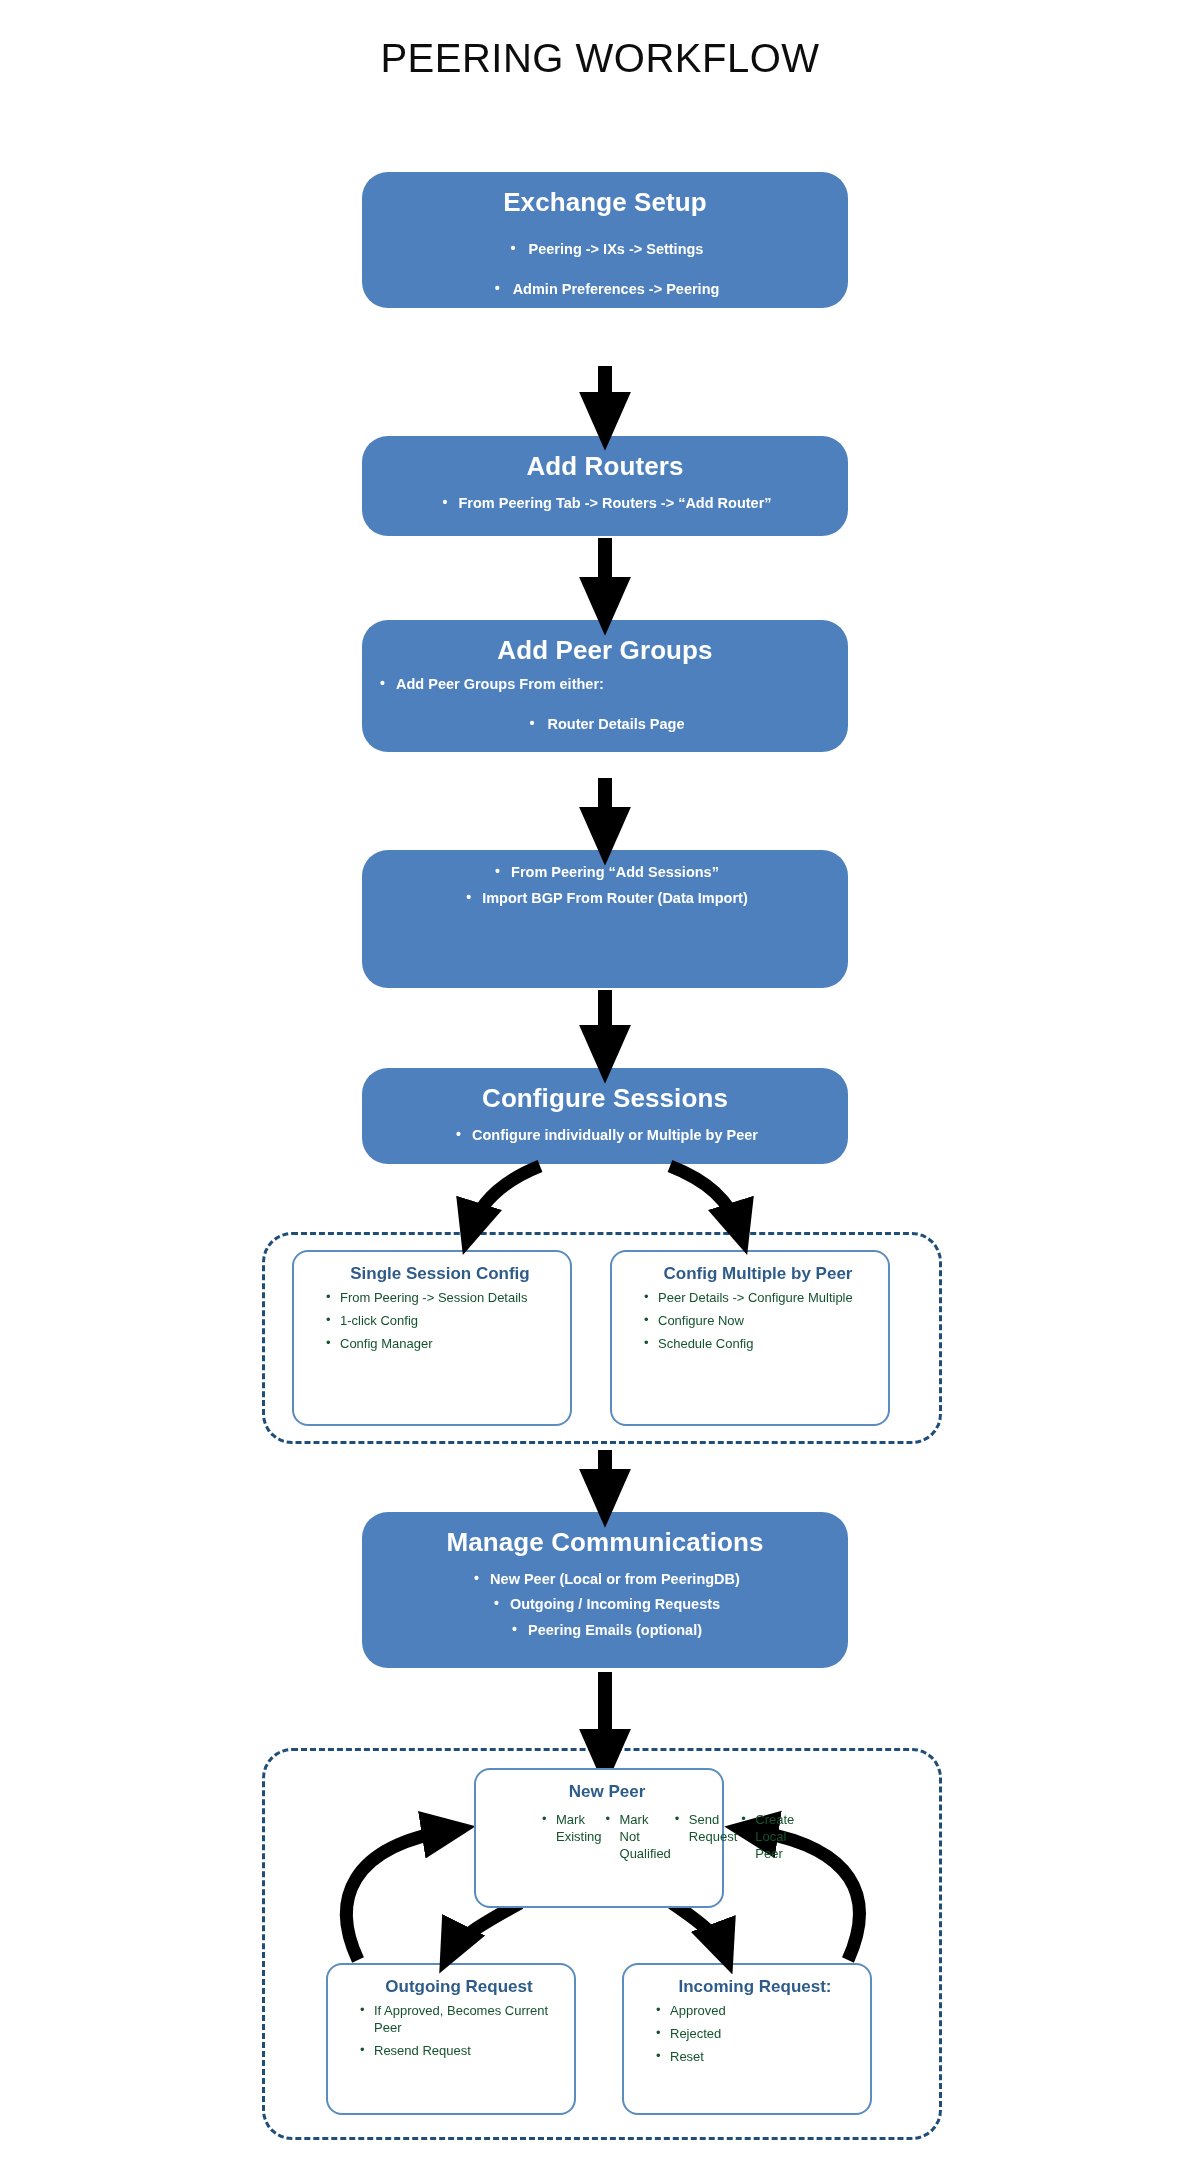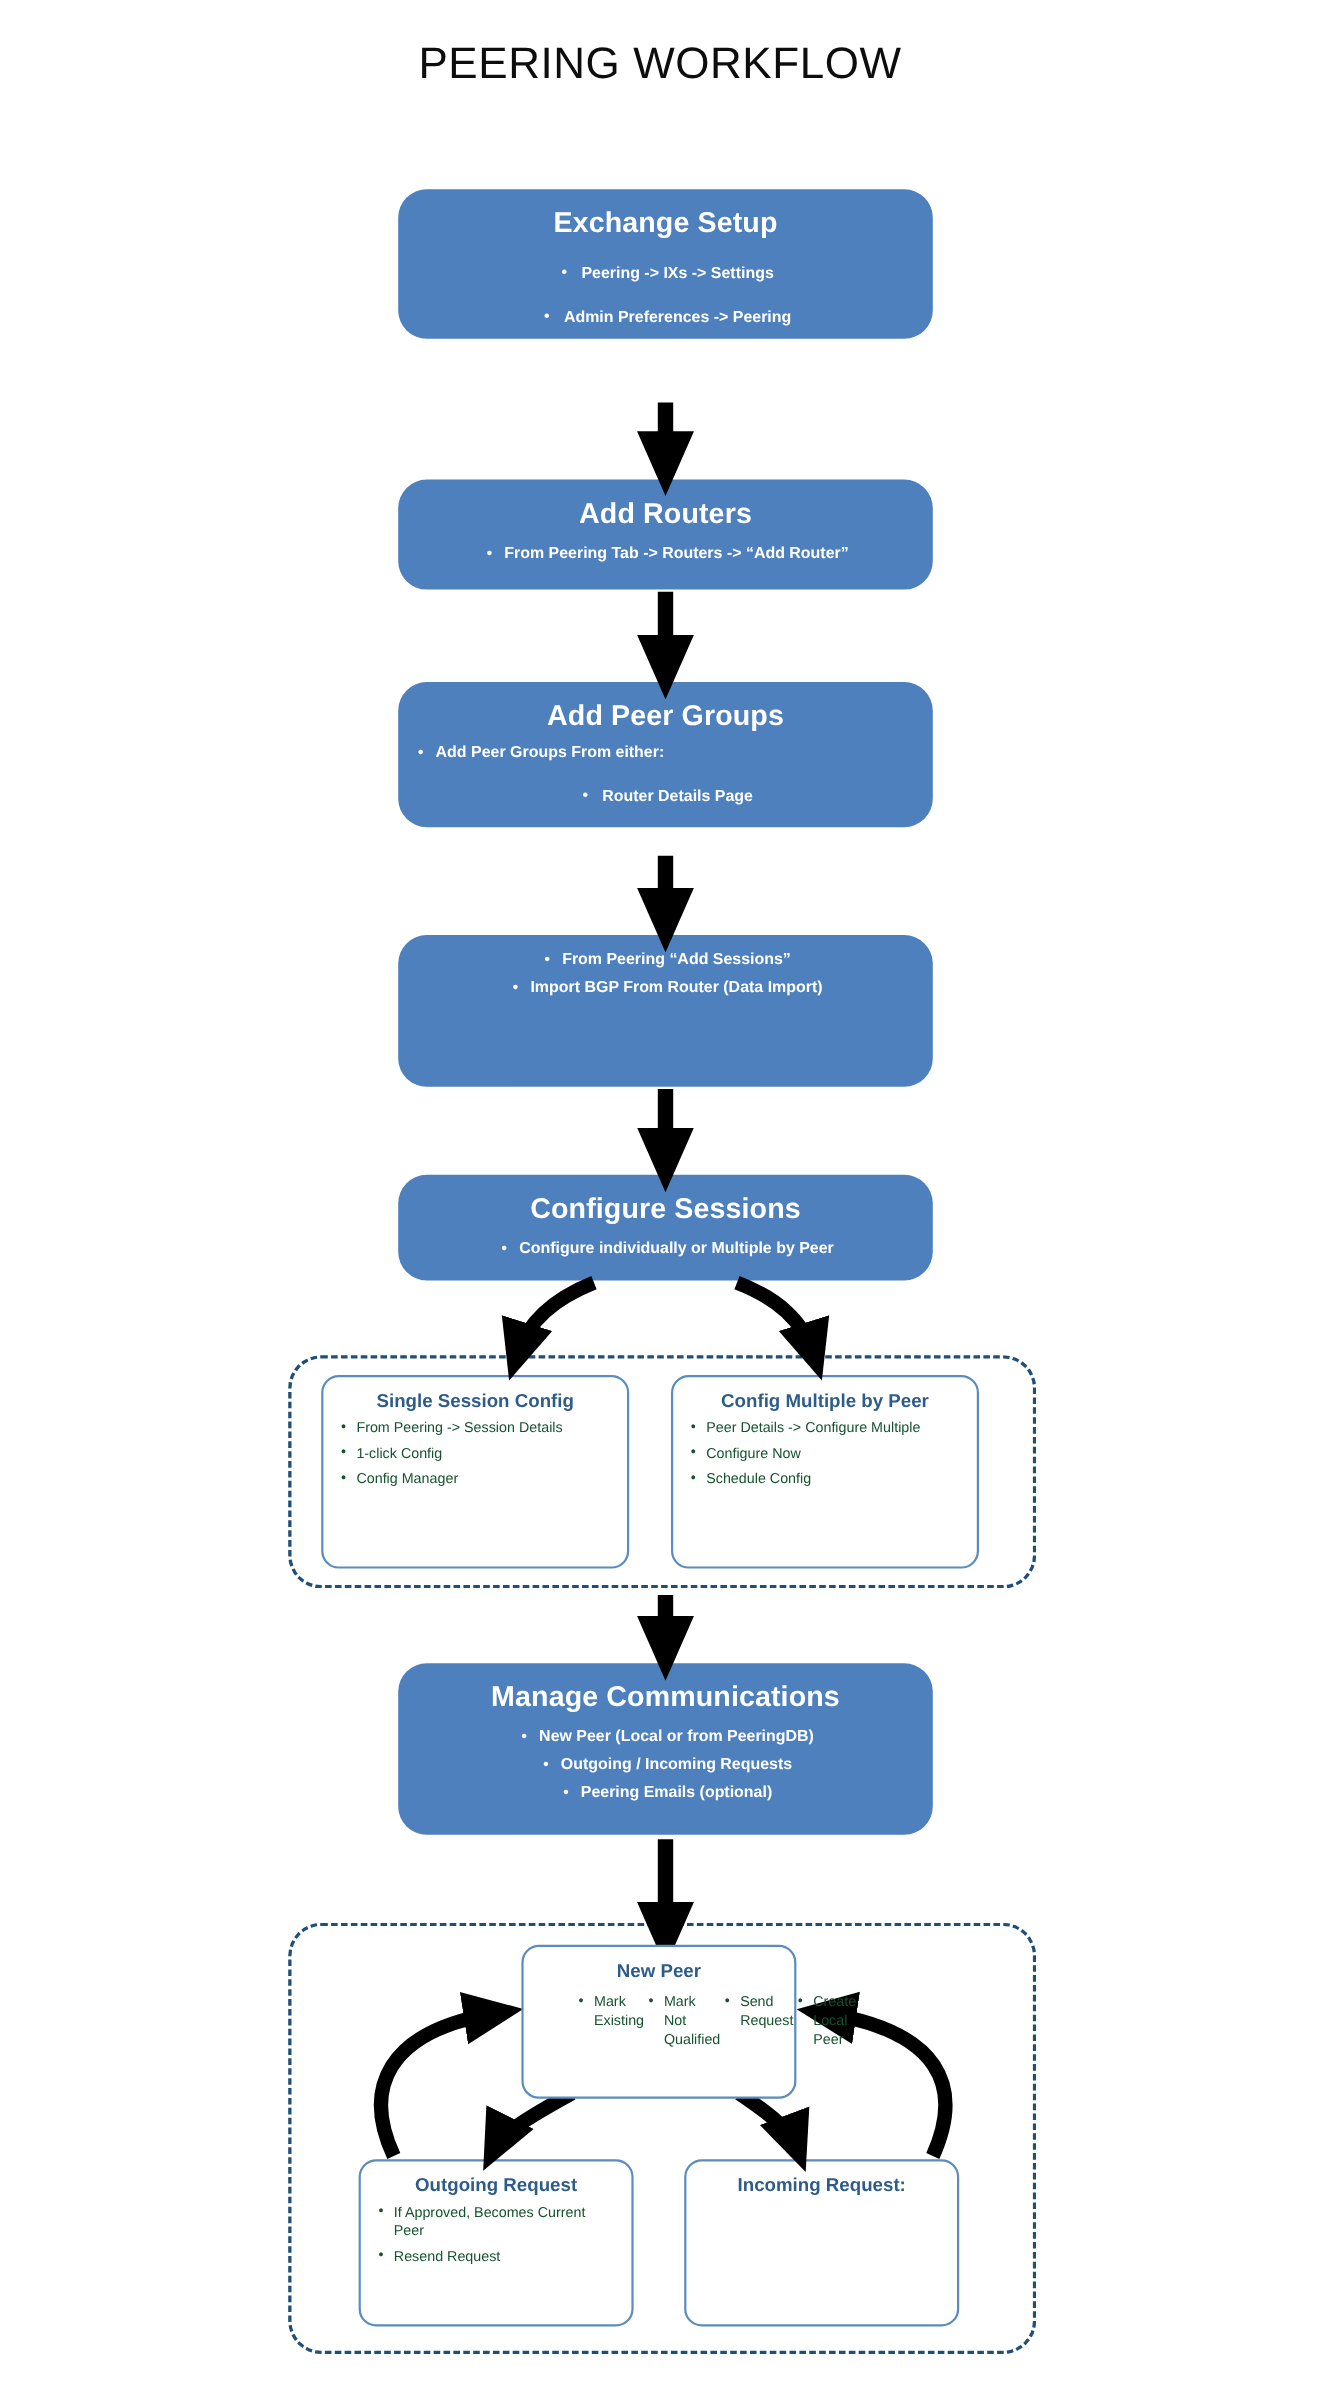--- a/index.html
+++ b/index.html
@@ -131,21 +131,21 @@
   #group-config { top: 1232px; height: 212px; }
   #group-peer   { top: 1748px; height: 392px; }
 
   
   .white-box {
     position: absolute;
     box-sizing: border-box;
     background: #ffffff;
     border: 2px solid #5B8CBE;
     border-radius: 16px;
-    padding: 10px 12px 10px 12px;
+    padding: 10px 12px 10px 28px;
     z-index: 2;
   }
   .white-box .wb-title {
     text-align: center;
     font-size: 17px;
     font-weight: bold;
     color: #2E5C8A;
     margin: 2px 0 6px 0;
     line-height: 1.2;
   }
@@ -303,13 +303,18 @@
 <div class="white-box" id="wb-outgoing">
   <div class="wb-title">Outgoing Request</div>
   <ul>
     <li>If Approved, Becomes Current Peer</li>
     <li>Resend Request</li>
   </ul>
 </div>
 
 <div class="white-box" id="wb-incoming">
   <div class="wb-title">Incoming Request:</div>
+  <ul>
+    <li>Approved</li>
+    <li>Rejected</li>
+    <li>Reset</li>
+  </ul>
 </div>
 
 </body></html>

